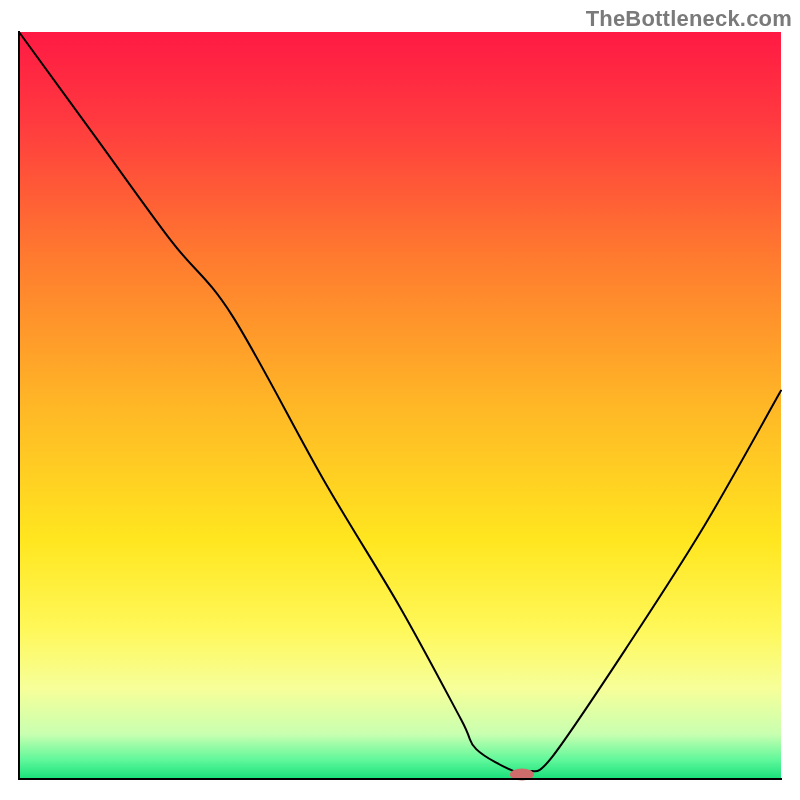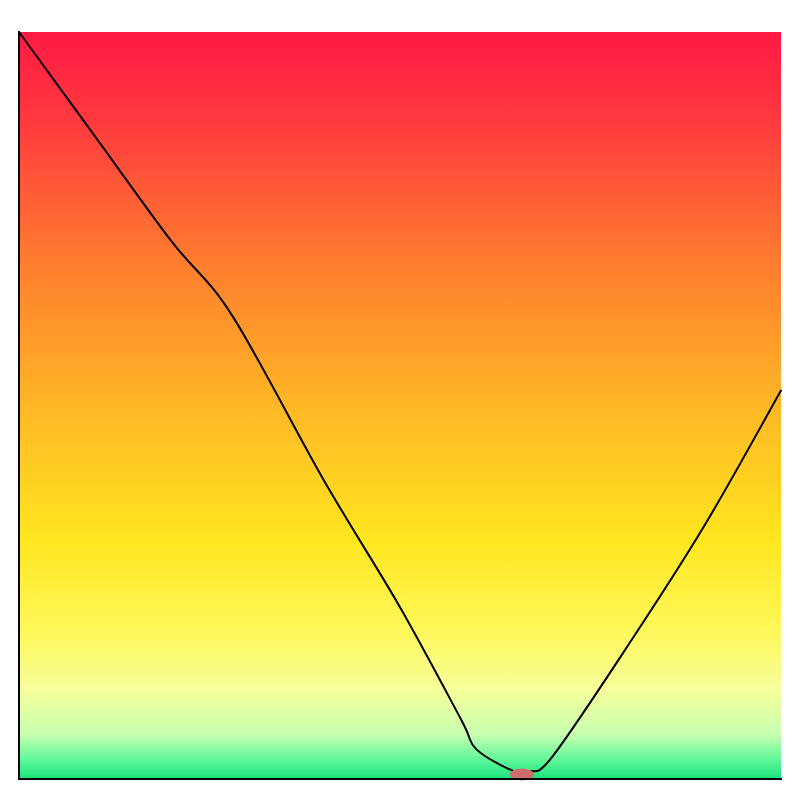--- a/index.html
+++ b/index.html
@@ -30,20 +30,21 @@
     top: 30px;
     width: 770px;
     height: 755px;
   }
   svg { display: block; }
 </style>
 </head>
 <body>
 
 <div class="wrap">
+  <div class="watermark">TheBottleneck.com</div>
 
   <div class="plot-area">
     <svg id="chart-svg" width="770" height="755" viewBox="0 0 770 755">
       <defs>
         <linearGradient id="bg-grad" x1="0" y1="0" x2="0" y2="1">
             <stop offset="0%" stop-color="#ff1a44"></stop>
             <stop offset="12%" stop-color="#ff3a3f"></stop>
             <stop offset="30%" stop-color="#ff7a2f"></stop>
             <stop offset="50%" stop-color="#ffb726"></stop>
             <stop offset="68%" stop-color="#ffe61f"></stop>

